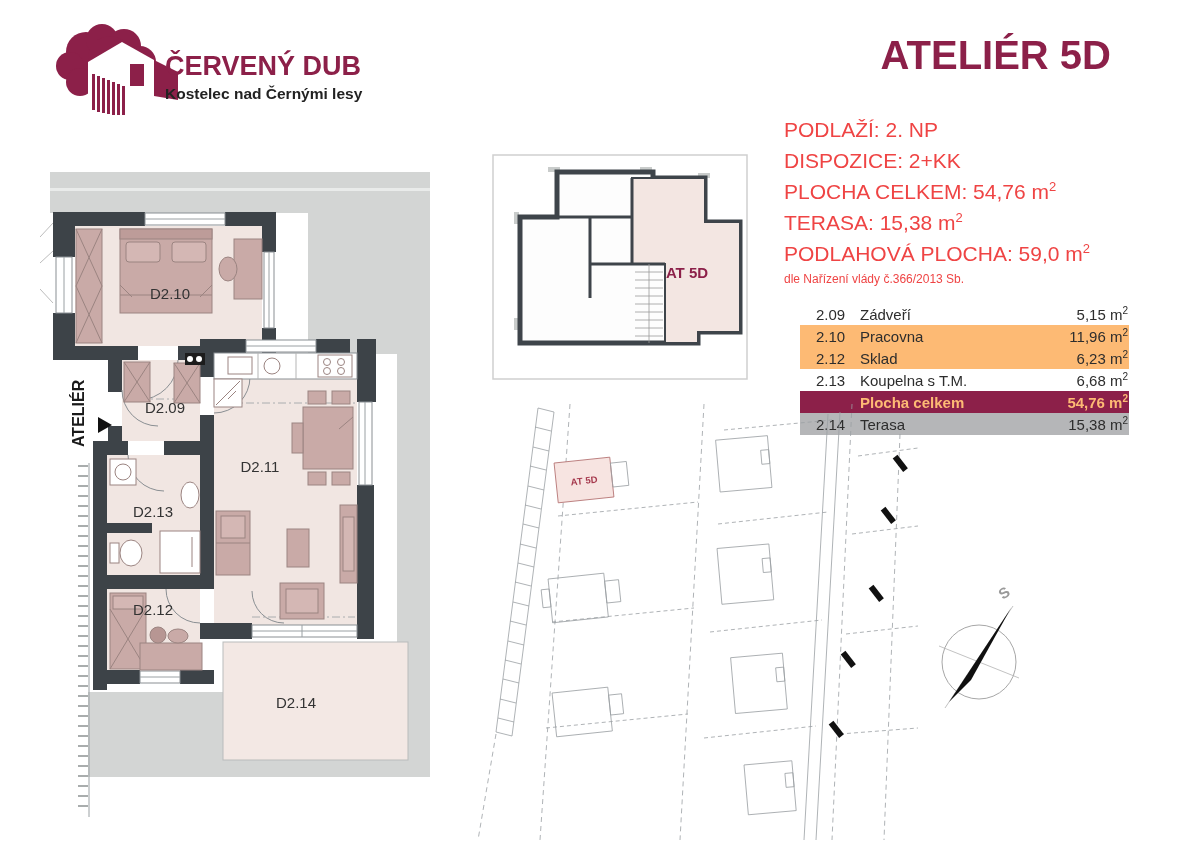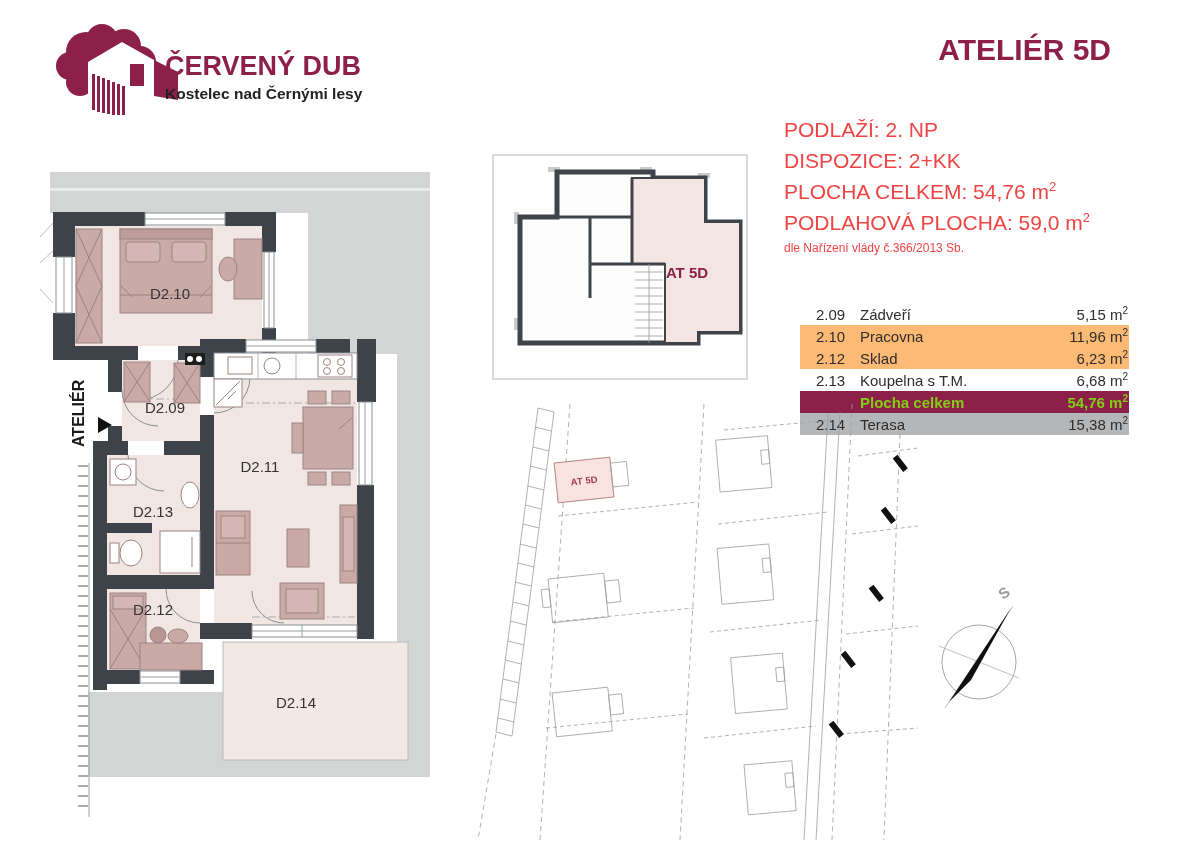--- a/index.html
+++ b/index.html
@@ -1,35 +1,35 @@
 <!DOCTYPE html>
 <html><head>
 <meta charset="utf-8">
 <style>
   html,body{margin:0;padding:0;background:#fff;}
   .page{position:relative;width:1129px;height:847px;background:#fff;overflow:hidden;
         font-family:"Liberation Sans",sans-serif;}
   .abs{position:absolute;}
   
-  .page-title{position:absolute;top:33px;right:18px;font-size:30px;font-weight:bold;
+  .page-title{position:absolute;top:33px;right:18px;font-size:40px;font-weight:bold;
               color:#8C2049;letter-spacing:0px;}
   
   .info{position:absolute;left:784px;top:112px;width:380px;color:#ef4444;}
   .info-line{font-size:21px;line-height:26px;white-space:nowrap;}
   .info-line sup{font-size:13px;}
   .info-note{font-size:12px;line-height:22px;margin-top:1px;}
   
   .rtable{position:absolute;left:800px;top:303px;width:364px;font-size:15px;color:#2d2d2d;}
   .trow{display:flex;align-items:center;height:22px;}
   .trow .c-num{width:60px;padding-left:16px;box-sizing:border-box;}
   .trow .c-name{flex:1;}
   .trow .c-area{width:120px;text-align:right;padding-right:36px;box-sizing:border-box;white-space:nowrap;}
   .trow sup{font-size:10px;}
   .trow.alt{background:#fdba74;}
-  .trow.total{background:#8C2049;color:#84cc16;font-weight:bold;}
+  .trow.total{background:#8C2049;color:#fdba74;font-weight:bold;}
   .trow.gray{background:#B5B6B8;}
   svg text{font-family:"Liberation Sans",sans-serif;}
 </style>
 </head>
 <body>
 
 <div class="page">
 
   <svg class="abs" style="left:50px;top:18px;" width="345" height="100" viewBox="0 0 345 100">
     <g>
@@ -59,20 +59,21 @@
     <text x="115" y="57" font-size="27" font-weight="bold" fill="#8C2049">ČERVENÝ DUB</text>
     <text x="115" y="81" font-size="15.5" font-weight="bold" fill="#222222">Kostelec nad Černými lesy</text>
   </svg>
 
   <div class="page-title">ATELIÉR 5D</div>
 
   <div class="info">
     <div class="info-line"><span>PODLAŽÍ: 2. NP</span><sup></sup></div>
     <div class="info-line"><span>DISPOZICE: 2+KK</span><sup></sup></div>
     <div class="info-line"><span>PLOCHA CELKEM: 54,76 m</span><sup>2</sup></div>
+    <div class="info-line"><span>TERASA: 15,38 m</span><sup>2</sup></div>
     <div class="info-line"><span>PODLAHOVÁ PLOCHA: 59,0 m</span><sup>2</sup></div>
     <div class="info-note">dle Nařízení vlády č.366/2013 Sb.</div>
   </div>
 
   <div class="rtable">
     <div class="trow">
       <span class="c-num">2.09</span>
       <span class="c-name">Zádveří</span>
       <span class="c-area"><span>5,15 m</span><sup>2</sup></span>
     </div>

